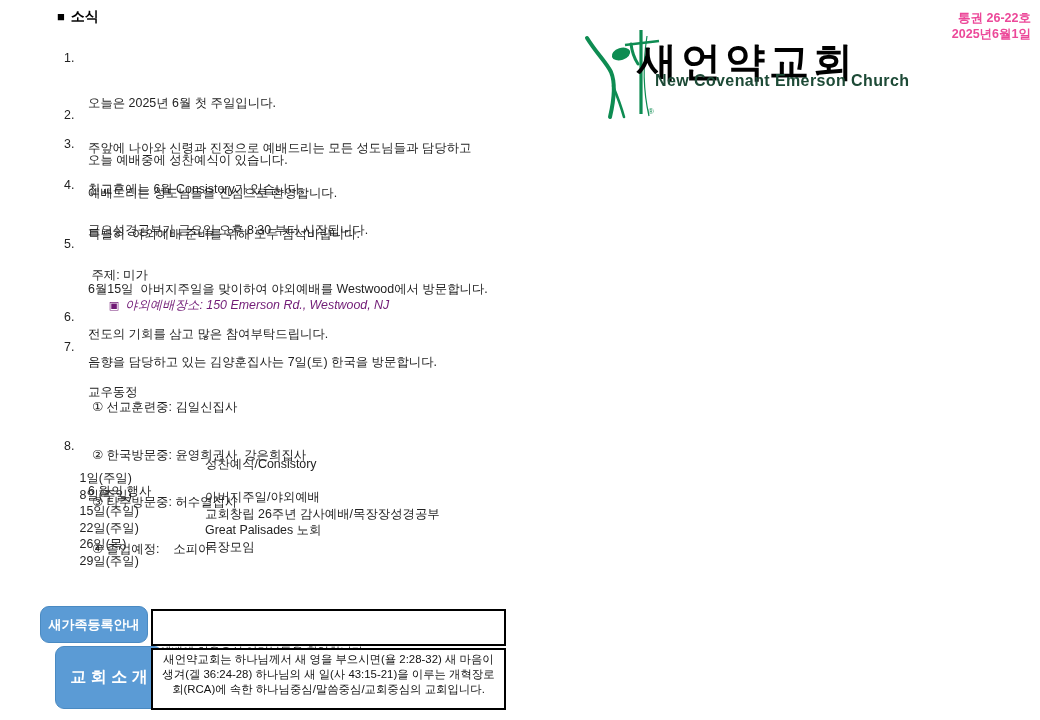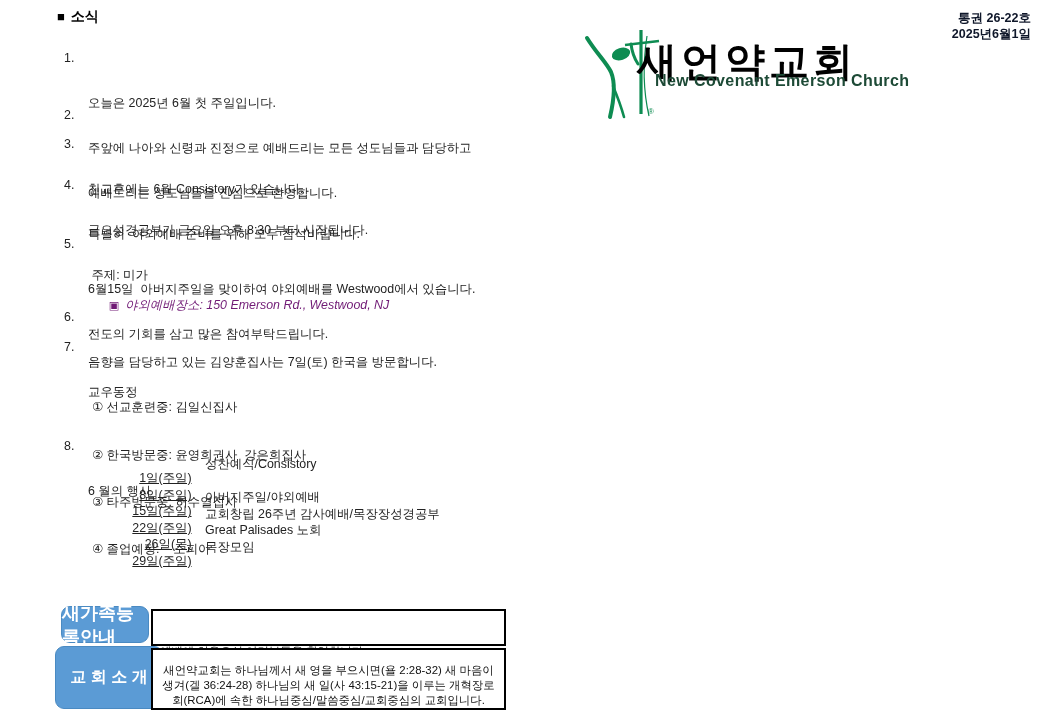--- a/index.html
+++ b/index.html
@@ -15,35 +15,35 @@
   .news-title{position:absolute;left:5px;top:8px;font-size:14px;font-weight:bold;color:#000;}
   .news-title .sq{font-size:13px;margin-right:6px;}
   .item{position:absolute;left:0;width:470px;padding-left:36px;box-sizing:border-box;
         font-size:12.4px;line-height:15px;white-space:pre;color:#222;}
   .item .num{position:absolute;left:12px;top:0;}
   .sub-bullet{position:absolute;left:36px;font-size:12.4px;white-space:pre;color:#701a75;font-style:italic;}
   .sub-bullet .bullet{font-size:11px;margin-right:6px;}
   .updates{position:absolute;left:40px;font-size:12.4px;line-height:15.7px;white-space:pre;color:#222;}
   .sched{position:absolute;left:0;width:470px;font-size:12.4px;color:#222;}
   .srow{position:relative;height:16.6px;white-space:pre;}
-  .sdate{display:inline-block;width:112px;text-align:right;text-decoration:underline;}
+  .sdate{display:inline-block;width:112px;}
   .sev{position:absolute;left:153px;top:0;}
 
   
   .tab{position:absolute;background:#5B9BD5;color:#fff;font-weight:bold;
        display:flex;align-items:center;justify-content:center;border-radius:9px;
        border:1px solid #4a8ac2;box-sizing:border-box;}
   .wbox{position:absolute;border:2px solid #000;background:#fff;box-sizing:border-box;
         font-size:11.4px;line-height:15px;color:#111;}
   .wbox.left{padding:3px 7px;white-space:pre;}
-  .wbox.center{padding:13px 8px;text-align:center;white-space:normal;}
+  .wbox.center{padding:2px 8px;text-align:center;white-space:normal;}
 
   
   .issue{position:absolute;right:9px;top:10px;text-align:right;font-size:12.5px;
-         font-weight:bold;line-height:16px;color:#0f172a;}
+         font-weight:bold;line-height:16px;color:#ec4899;}
   .logo-figure{position:absolute;left:583px;top:28px;}
   .kor-name{position:absolute;left:637px;top:34px;font-size:40px;font-weight:900;
             letter-spacing:4px;color:#000;white-space:pre;}
   .eng-name{position:absolute;left:655px;top:72px;font-size:16px;font-weight:bold;
             letter-spacing:0.4px;color:#1D4A36;white-space:pre;}
   .regmark{position:absolute;left:648px;top:107px;font-size:8px;color:#0E8C52;}
 
   
   .pastor{position:absolute;left:558px;top:593px;width:474px;text-align:center;color:#000;}
   .pastor-title{font-size:18px;font-weight:bold;white-space:pre;margin-bottom:13px;}
@@ -63,37 +63,38 @@
 
     <div class="item" style="top:51px">
       <span class="num">1.</span>
       <div>오늘은 2025년 6월 첫 주일입니다.</div>
       <div>주앞에 나아와 신령과 진정으로 예배드리는 모든 성도님들과 담당하고</div>
       <div>예배드리는 성도님들을 진심으로 환영합니다.</div>
     </div>
 
     <div class="item" style="top:108px">
       <span class="num">2.</span>
+      <div>오늘 예배중에 성찬예식이 있습니다.</div>
     </div>
 
     <div class="item" style="top:137px">
       <span class="num">3.</span>
       <div>친교후에는 6월 Consistory가 있습니다.</div>
       <div>특별히  야외예배 준비를 위해 모두 참석바랍니다.</div>
     </div>
 
     <div class="item" style="top:178px">
       <span class="num">4.</span>
       <div>금요성경공부가 금요일 오후 8:30 부터 시작됩니다.</div>
       <div> 주제: 미가</div>
     </div>
 
     <div class="item" style="top:237px">
       <span class="num">5.</span>
-      <div>6월15일  아버지주일을 맞이하여 야외예배를 Westwood에서 있습니다.</div>
+      <div>6월15일  아버지주일을 맞이하여 야외예배를 Westwood에서 방문합니다.</div>
       <div>전도의 기회를 삼고 많은 참여부탁드립니다.</div>
     </div>
 
     <div class="sub-bullet" style="top:283px">
       <span class="bullet">▣</span><span>야외예배장소: 150 Emerson Rd., Westwood, NJ</span>
     </div>
 
     <div class="item" style="top:310px">
       <span class="num">6.</span>
       <div>음향을 담당하고 있는 김양훈집사는 7일(토) 한국을 방문합니다.</div>
@@ -137,21 +138,21 @@
         <span class="sdate">26일(목)</span>
         <span class="sev">Great Palisades 노회</span>
       </div>
       <div class="srow">
         <span class="sdate">29일(주일)</span>
         <span class="sev">목장모임</span>
       </div>
     </div>
   </div>
 
-  <div class="tab" style="left:61px;top:606px;width:88px;height:37px;font-size:18px">
+  <div class="tab" style="left:40px;top:606px;width:108px;height:37px;font-size:13px">
     <span>새가족등록안내</span>
   </div>
   <div class="wbox left" style="left:151px;top:609px;width:355px;height:37px">
     <div>예배에 처음오신 여러분들을 환영합니다.</div>
     <div>등록문의는  한유니스 전도사(201-388-2288)께  문의바랍니다.</div>
   </div>
 
   <div class="tab" style="left:55px;top:646px;width:108px;height:63px;font-size:16px">
     <span>교 회 소 개</span>
   </div>

